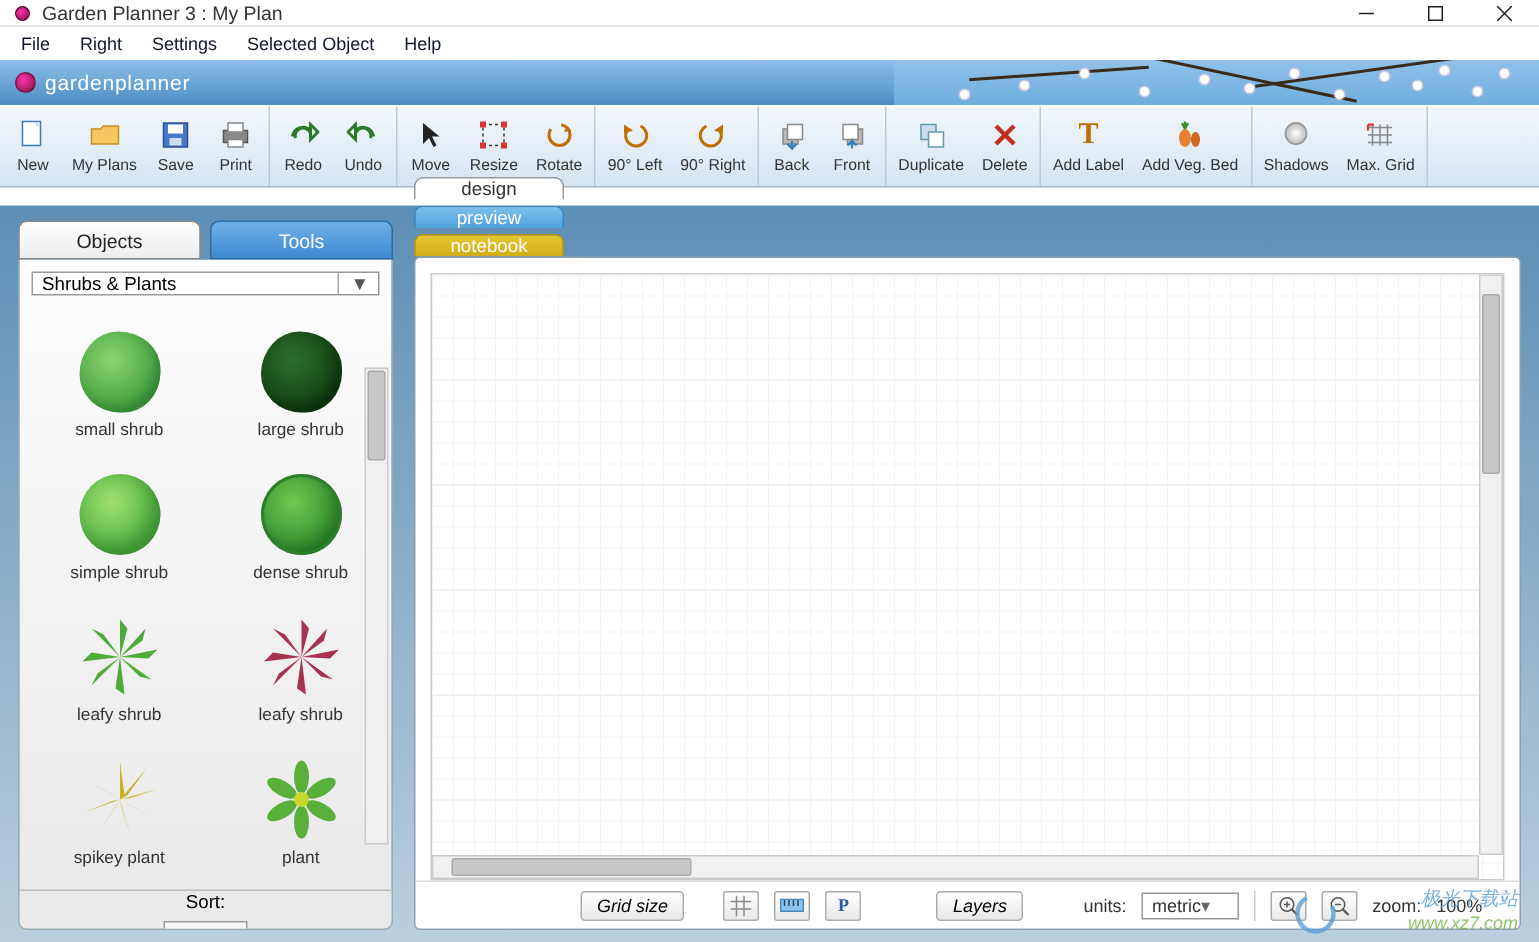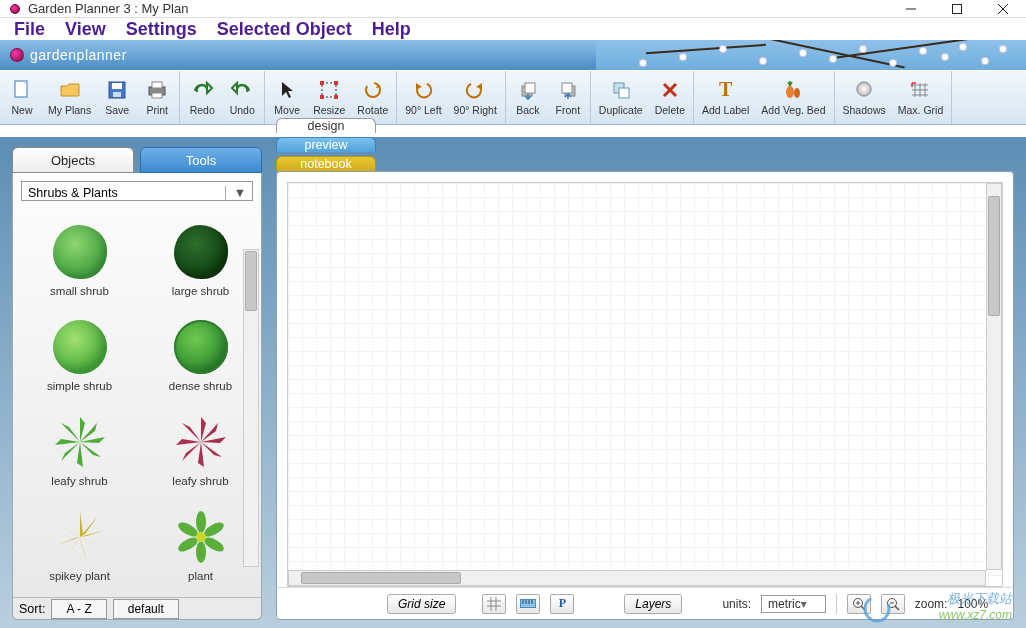--- a/index.html
+++ b/index.html
@@ -23,21 +23,21 @@
     width: 10px; height: 10px; border-radius: 50%;
     background: radial-gradient(circle at 35% 35%, #f3a, #801040);
     margin: 0 8px 0 10px;
     border: 1px solid #600030;
   }
   .titlebar .title { font-size: 13px; color: #333; }
   .winbtns { margin-left: auto; display: flex; }
   .winbtn { width: 46px; height: 30px; display:flex; align-items:center; justify-content:center; color:#333;}
   
   .menubar { height: 22px; display:flex; align-items:center; padding-left:6px; gap:4px;}
-  .menubar span { padding: 2px 8px; font-size:18px; color:#4c1d95;font-weight:bold;}
+  .menubar span { padding: 2px 8px; font-size:12px; color:#0f172a;}
   
   .banner {
     height: 30px;
     background: linear-gradient(#8dbfe8 0%, #4b8cc4 100%);
     display:flex; align-items:center; padding-left:10px;
     position:relative; overflow:hidden;
   }
   .banner .app-icon2 {
     width:14px;height:14px;border-radius:50%;
     background: radial-gradient(circle at 35% 35%, #f3a, #801040);
@@ -103,21 +103,21 @@
   .obj-item { display:flex; flex-direction:column; align-items:center; justify-content:center; font-size:11.5px; color:#333;}
   .obj-item .shape { width:54px; height:54px; position:relative;}
   .obj-item .lbl { margin-top:6px;}
   .vscroll {
     position:absolute; right:2px; top:40px; bottom:30px; width:16px;
     background:#f0f0f0; border:1px solid #ccc;
   }
   .vscroll .thumb { position:absolute; left:1px; right:1px; top:1px; height:60px; background:#c8c8c8; border:1px solid #aaa; border-radius:2px;}
   .sort-row {
     height:26px; border-top:1px solid #bbb; display:flex; align-items:center;
-    padding:0 6px; gap:6px; background:#eaeaea; font-size:12.5px;
+    padding:0 6px; gap:6px; background:#eaeaea; font-size:12.5px;flex-direction:column;
   }
   .sort-row .sbtn { border:1px solid #999; background:#f6f6f6; padding:2px 14px; font-size:12px;}
   
   .rightcol { flex:1; display:flex; flex-direction:column;}
   .view-tabs { height:24px; display:flex; justify-content:flex-end; gap:4px; margin-right:18px;flex-direction:column;}
   .vtab {
     width:100px; display:flex; align-items:center; justify-content:center;
     font-size:12.5px; border-radius:6px 6px 0 0; border:1px solid #999; border-bottom:none;
   }
   .vtab.design { background:#fff; color:#333;}
@@ -185,21 +185,21 @@
       <svg width="10" height="10">
           <line x1="0" y1="0" x2="10" y2="10" stroke="#222"></line>
           <line x1="10" y1="0" x2="0" y2="10" stroke="#222"></line>
         </svg>
     </div>
   </div>
 </div>
 
 <div class="menubar">
   <span>File</span>
-  <span>View</span>
+  <span>Right</span>
   <span>Settings</span>
   <span>Selected Object</span>
   <span>Help</span>
 </div>
 
 <div class="banner">
   <div class="app-icon2"></div>
   <div class="brand">gardenplanner</div>
   <div class="sky">
     <div class="branch" style="right:10px;top:4px;width:180px;height:2px;transform:rotate(-8deg)"></div>

